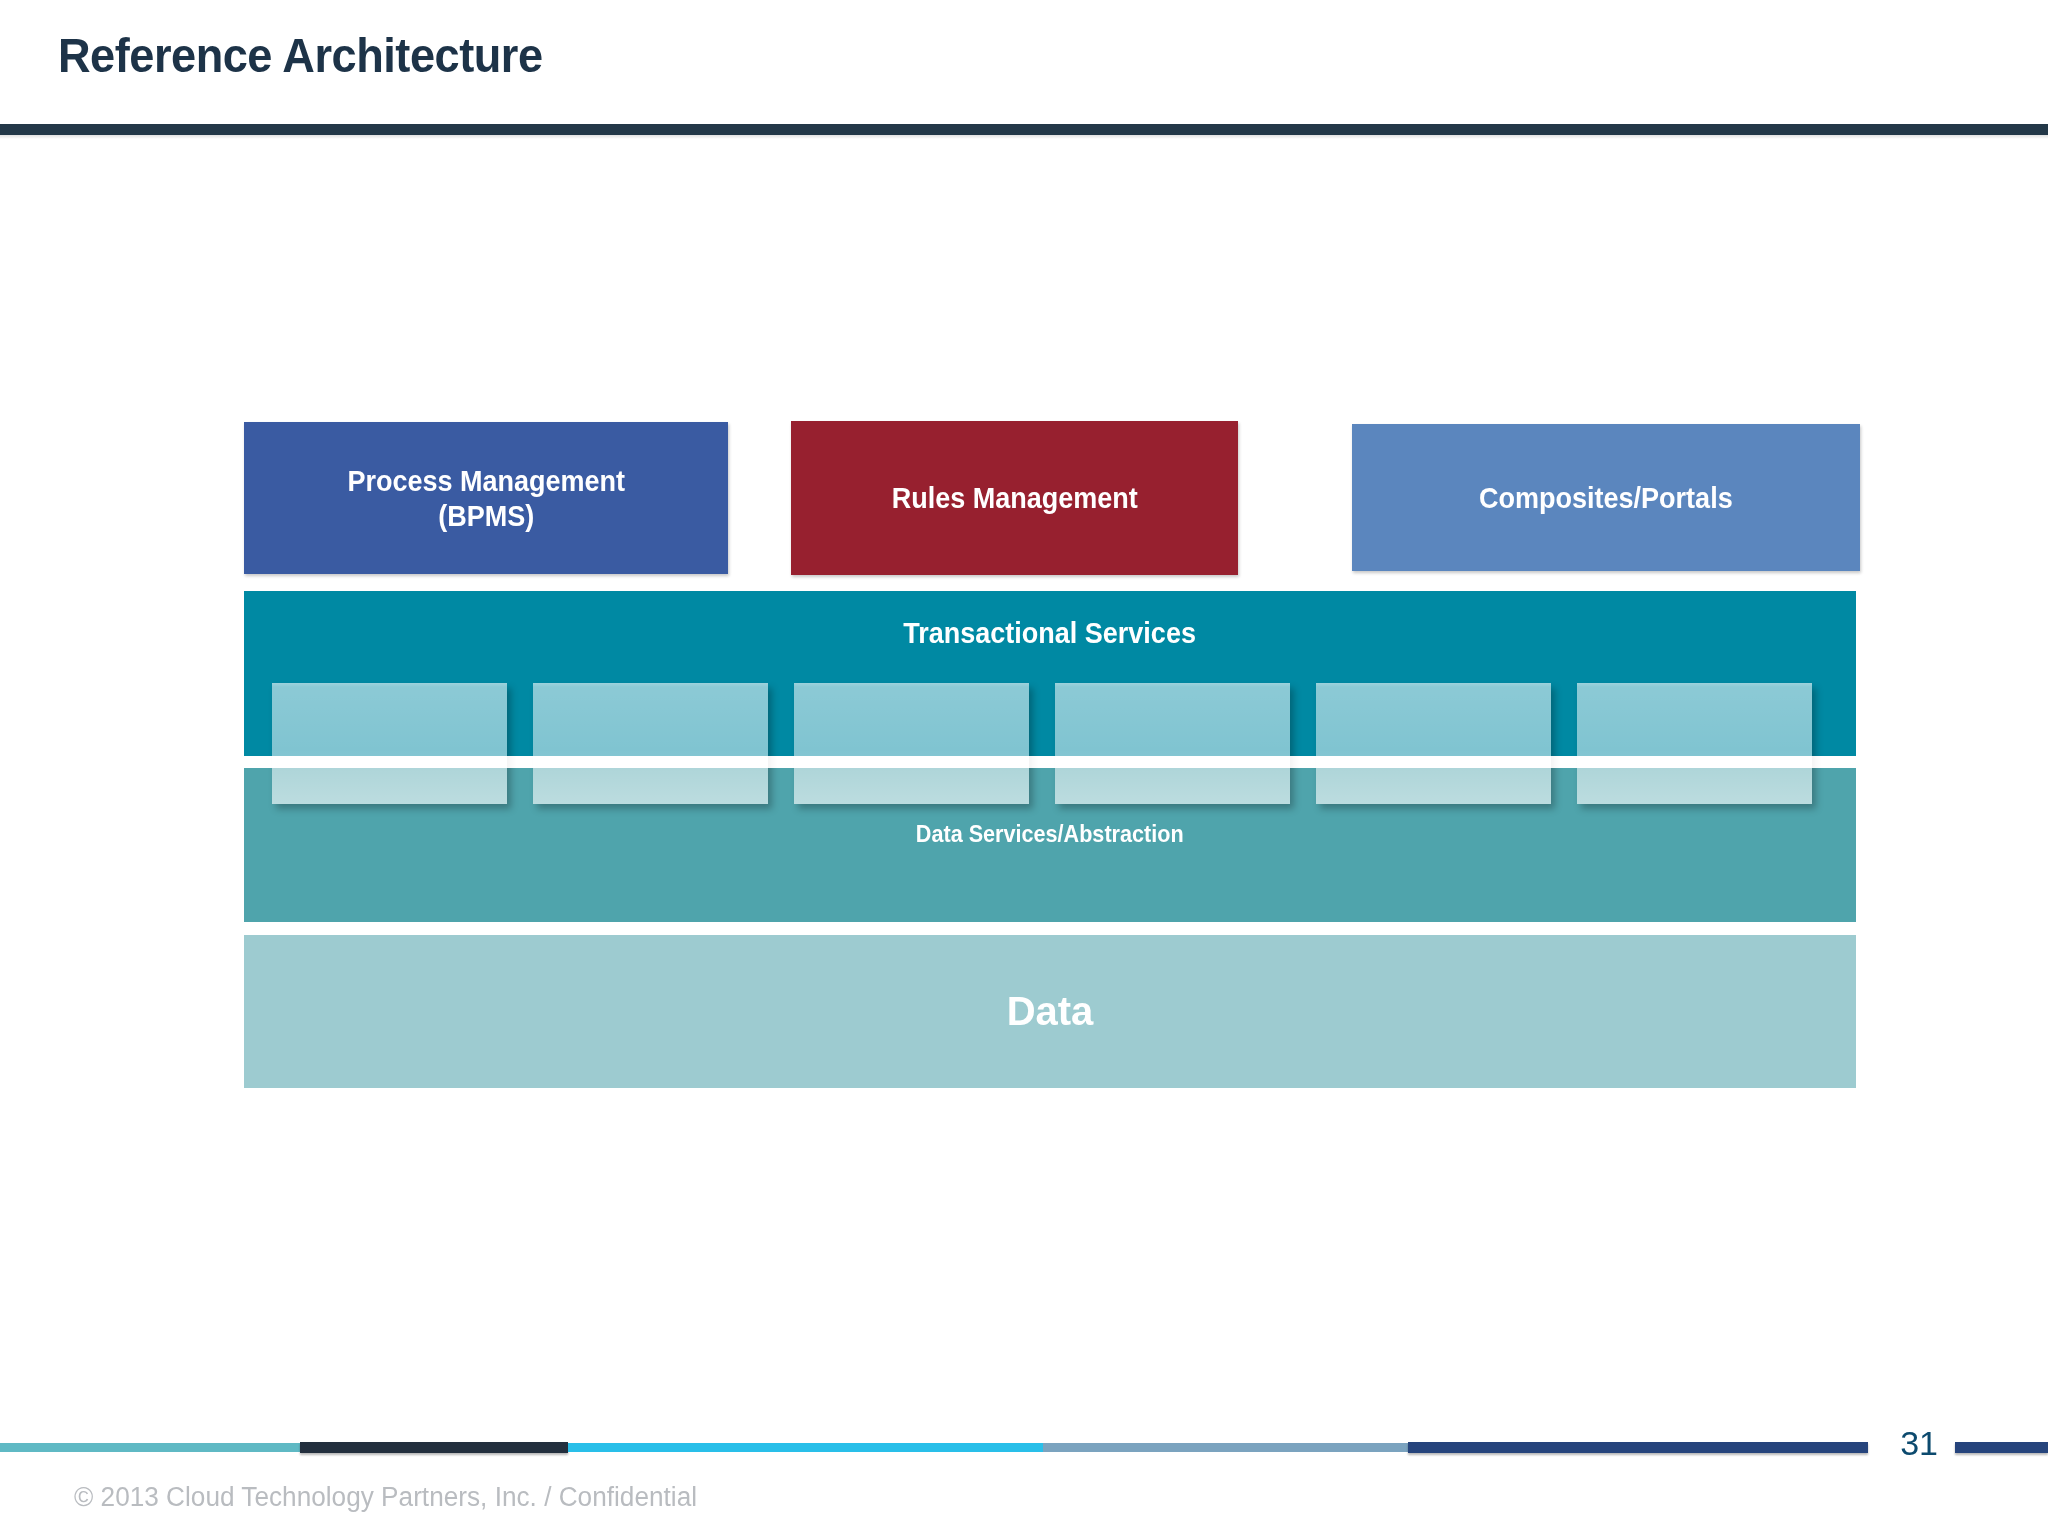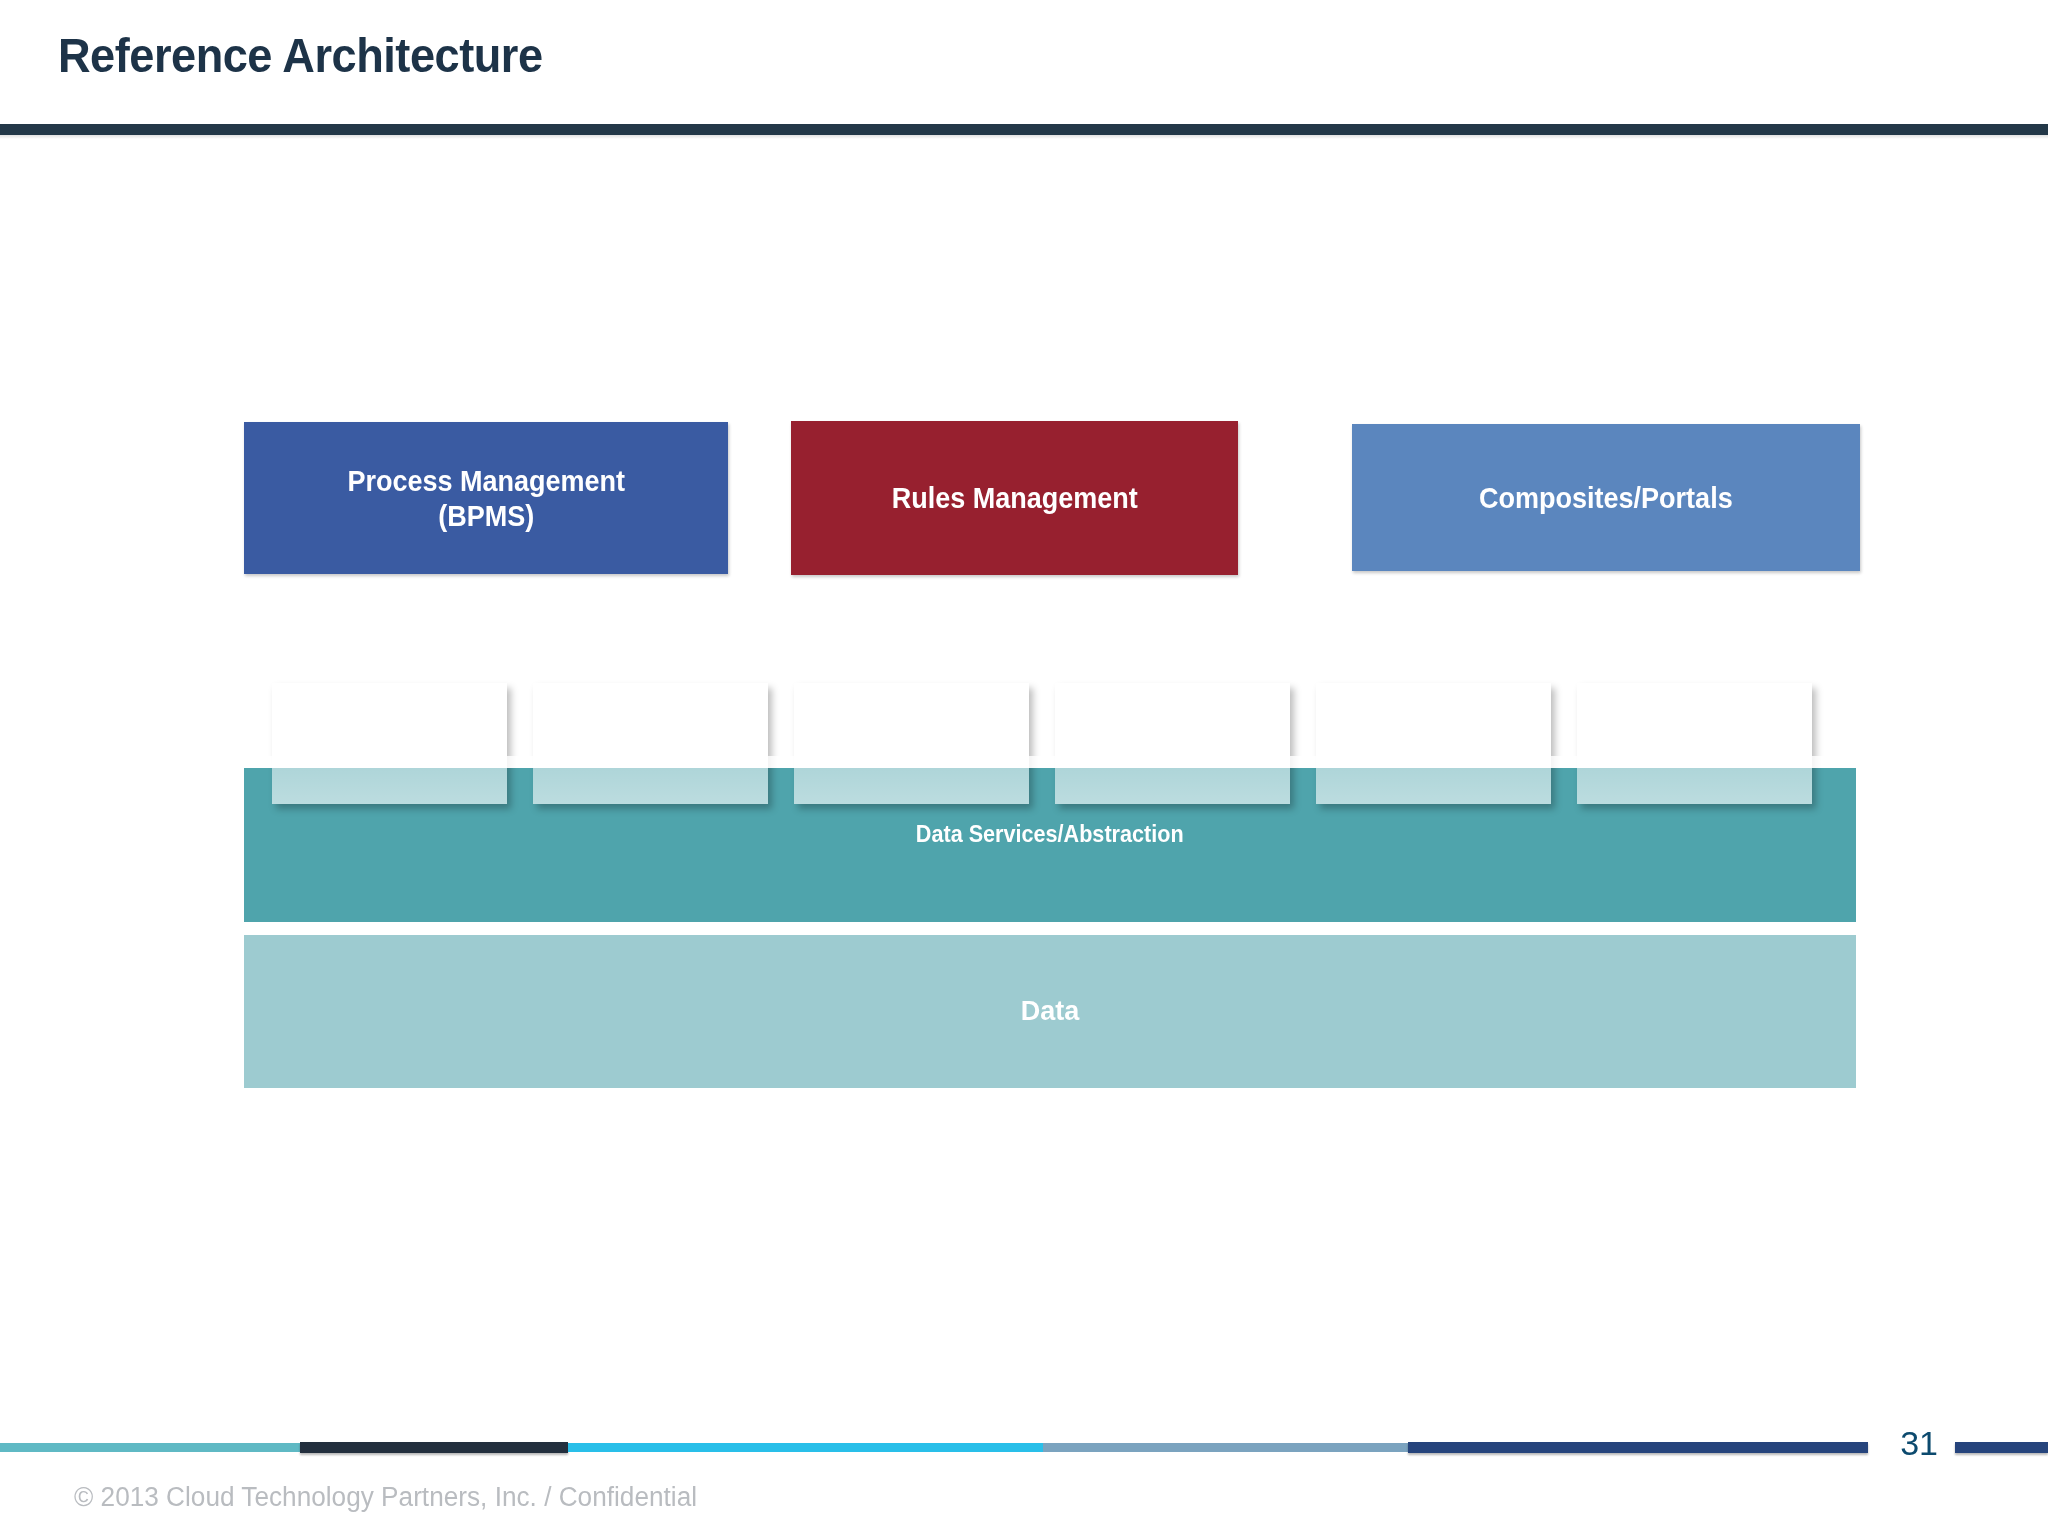--- a/index.html
+++ b/index.html
@@ -99,21 +99,21 @@
     justify-content:center;
     padding-top:52px;
     font-size:24px;
   }
   
   #band-data{
     left:244px; top:935px; width:1612px; height:153px;
     background:#9dcbd0;
     align-items:center;
     justify-content:center;
-    font-size:27px;
+    font-size:40px;
     font-weight:bold;
   }
   #band-data .cond{transform:none;font-family:"Liberation Sans",sans-serif;}
 
   
   .svc-box{
     position:absolute;
     top:683px;
     width:235px;
     height:121px;
@@ -185,20 +185,23 @@
   </div>
 
   <div class="lane" id="box-rules">
     <span class="cond">Rules Management</span>
   </div>
 
   <div class="lane" id="box-composites">
     <span class="cond">Composites/Portals</span>
   </div>
 
+  <div class="lane" id="band-transactional">
+    <span class="cond">Transactional Services</span>
+  </div>
 
   <div class="lane" id="band-dataservices">
     <span class="cond">Data Services/Abstraction</span>
   </div>
 
   <div class="svc-box" style="left:272px;"></div>
   <div class="svc-box" style="left:533px;"></div>
   <div class="svc-box" style="left:794px;"></div>
   <div class="svc-box" style="left:1055px;"></div>
   <div class="svc-box" style="left:1316px;"></div>

